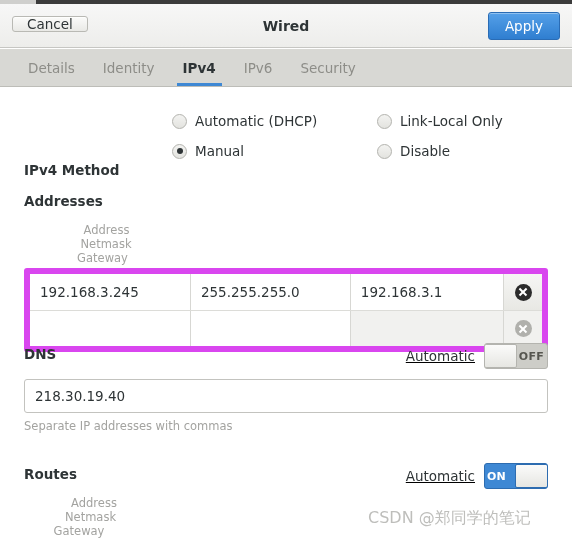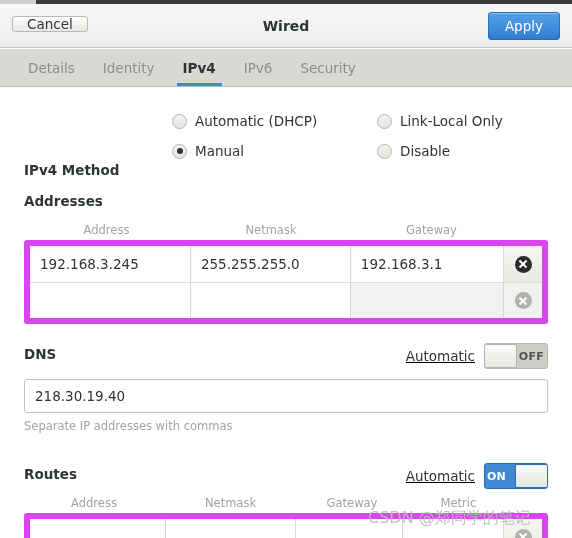--- a/index.html
+++ b/index.html
@@ -102,21 +102,21 @@
     margin-right:8px; flex:none; position:relative;
   }
   .radio-item.checked .rdo::after {
     content:""; position:absolute; left:3.5px; top:3.5px;
     width:6px; height:6px; border-radius:50%; background:#2e3436;
   }
   .radio-item .lbl { font-size:13.5px; color:#2e3436; }
 
   
   .colhead {
-    display:flex; width:100%; padding-left:0;
+    display:flex; width:100%; padding-left:0;flex-direction:column;
   }
   .colhead .ch {
     font-size:11.5px; color:#a3a3a0; text-align:center;
   }
   .tbl {
     width:100%; border:6px solid #d946ef; border-radius:3px;
     overflow:hidden; background:#c2410c;
   }
   .trow { display:flex; width:100%; height:36px; border-top:1px solid #dcdcd8; }
   .trow:first-child { border-top:none; }

